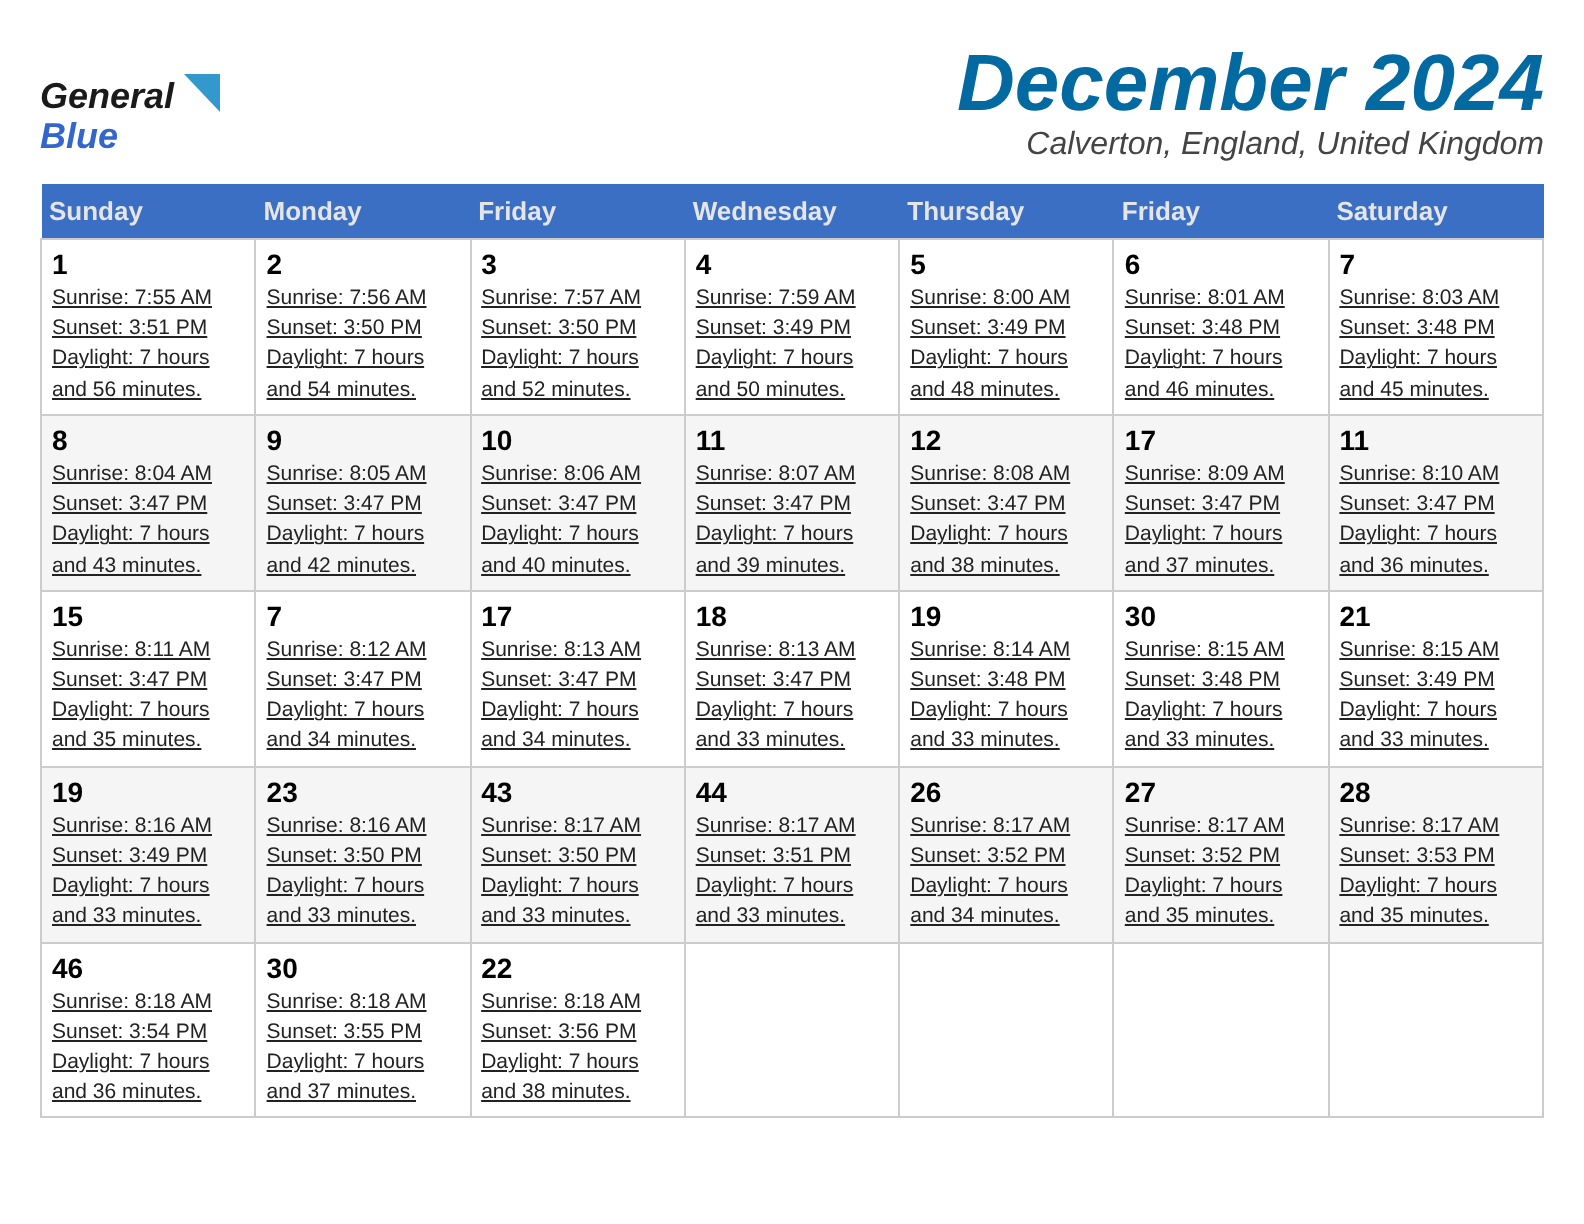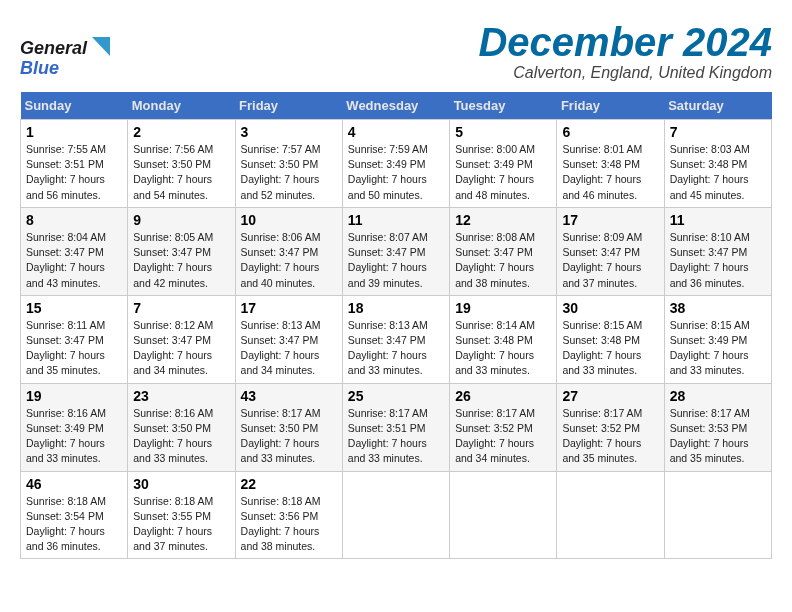--- a/index.html
+++ b/index.html
@@ -61,20 +61,21 @@
     .day-num {
       font-size: 14px;
       font-weight: bold;
       display: block;
       margin-bottom: 2px;
     }
     .day-info {
       font-size: 10.5px;
       color: #222;
       line-height: 1.45;
+      text-decoration: underline;
     }
     .empty-cell {
       background: #f9f9f9;
     }
   </style>
 </head>
 <body>
 
 <div class="header">
   <div class="logo">
@@ -90,21 +91,21 @@
   </div>
 </div>
 
 <table>
   <thead>
     <tr>
     <th>Sunday</th>
         <th>Monday</th>
         <th>Friday</th>
         <th>Wednesday</th>
-        <th>Tuesday</th>
+        <th>Thursday</th>
         <th>Friday</th>
         <th>Saturday</th>
       </tr>
   </thead>
   <tbody id="calendar-body">
   <tr>
         <td>
           <span class="day-num">1</span>
           <div class="day-info">Sunrise: 7:55 AM<br>Sunset: 3:51 PM<br>Daylight: 7 hours<br>and 56 minutes.</div>
         </td>
@@ -182,39 +183,39 @@
         </td>
         <td>
           <span class="day-num">19</span>
           <div class="day-info">Sunrise: 8:14 AM<br>Sunset: 3:48 PM<br>Daylight: 7 hours<br>and 33 minutes.</div>
         </td>
         <td>
           <span class="day-num">30</span>
           <div class="day-info">Sunrise: 8:15 AM<br>Sunset: 3:48 PM<br>Daylight: 7 hours<br>and 33 minutes.</div>
         </td>
         <td>
-          <span class="day-num">38</span>
+          <span class="day-num">21</span>
           <div class="day-info">Sunrise: 8:15 AM<br>Sunset: 3:49 PM<br>Daylight: 7 hours<br>and 33 minutes.</div>
         </td>
       </tr>
       <tr>
         <td>
           <span class="day-num">19</span>
           <div class="day-info">Sunrise: 8:16 AM<br>Sunset: 3:49 PM<br>Daylight: 7 hours<br>and 33 minutes.</div>
         </td>
         <td>
           <span class="day-num">23</span>
           <div class="day-info">Sunrise: 8:16 AM<br>Sunset: 3:50 PM<br>Daylight: 7 hours<br>and 33 minutes.</div>
         </td>
         <td>
           <span class="day-num">43</span>
           <div class="day-info">Sunrise: 8:17 AM<br>Sunset: 3:50 PM<br>Daylight: 7 hours<br>and 33 minutes.</div>
         </td>
         <td>
-          <span class="day-num">25</span>
+          <span class="day-num">44</span>
           <div class="day-info">Sunrise: 8:17 AM<br>Sunset: 3:51 PM<br>Daylight: 7 hours<br>and 33 minutes.</div>
         </td>
         <td>
           <span class="day-num">26</span>
           <div class="day-info">Sunrise: 8:17 AM<br>Sunset: 3:52 PM<br>Daylight: 7 hours<br>and 34 minutes.</div>
         </td>
         <td>
           <span class="day-num">27</span>
           <div class="day-info">Sunrise: 8:17 AM<br>Sunset: 3:52 PM<br>Daylight: 7 hours<br>and 35 minutes.</div>
         </td>

